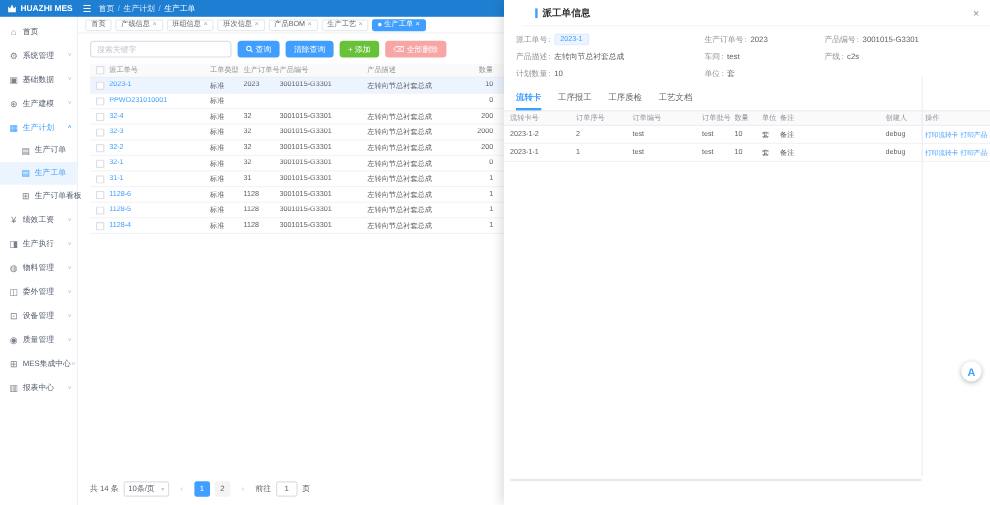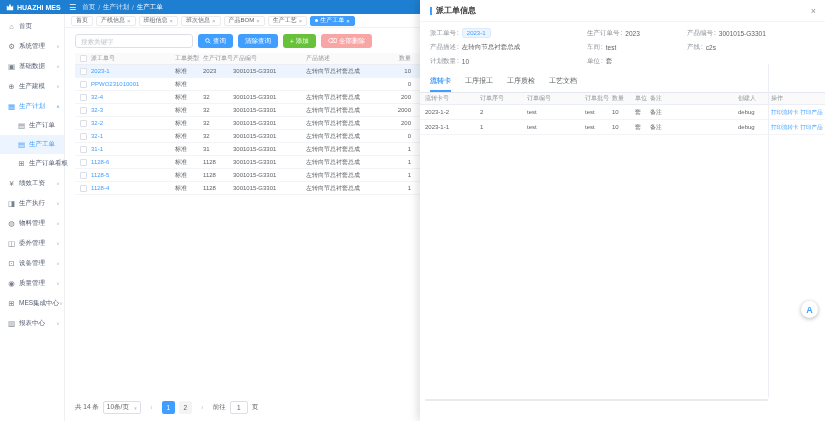--- a/index.html
+++ b/index.html
@@ -82,21 +82,21 @@
   .pbtn.arrow { background:transparent; color:#c0c4cc; }
   .pbtn.active { background:#409eff; color:#fff; }
   .goto-input { width:18px; height:13px; border:1px solid #dcdfe6; border-radius:2px;
     text-align:center; font-size:6.5px; color:#606266; outline:none;
     font-family:"Liberation Sans","DejaVu Sans",sans-serif; }
 
   
   .drawer { position:absolute; top:0; left:420px; width:405px; bottom:0; background:#fff;
     box-shadow:-3px 0 8px rgba(0,0,0,.12); z-index:10; }
   .d-title { display:flex; align-items:center; height:22px; padding:0 10px;
-    font-size:8px; font-weight:bold; color:#303133; border-bottom:1px solid #f2f4f7; }
+    font-size:8px; font-weight:bold; color:#303133; border-bottom:1px solid #f2f4f7;margin-left:16px; }
   .d-title .bar { width:2px; height:8px; background:#409eff; margin-right:4px; display:inline-block; }
   .d-close { position:absolute; right:9px; top:6px; color:#909399; font-size:9px; cursor:pointer; }
   .d-info { padding:6px 10px 4px 10px; display:grid; grid-template-columns:157px 100px auto;
     row-gap:5px; font-size:6.5px; }
   .f { display:flex; align-items:center; overflow:hidden; white-space:nowrap; }
   .fl { color:#909399; }
   .fl::after { content:":"; margin:0 3px 0 1px; }
   .fv { color:#606266; }
   .chip { background:#ecf5ff; border:1px solid #d9ecff; color:#409eff; border-radius:2px;
     padding:0 4px; height:10px; line-height:9px; display:inline-block; font-size:6px; cursor:pointer; }

